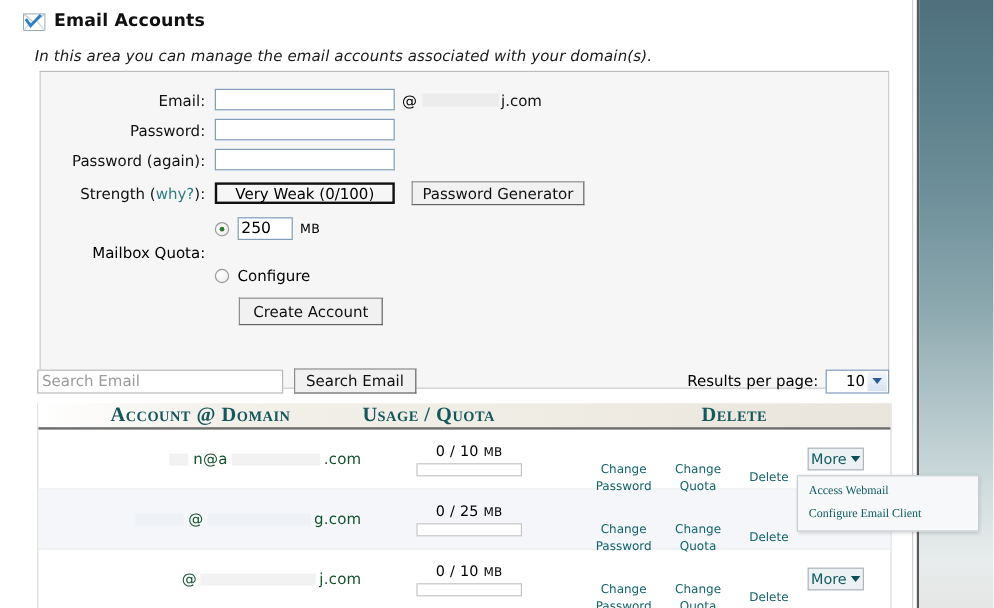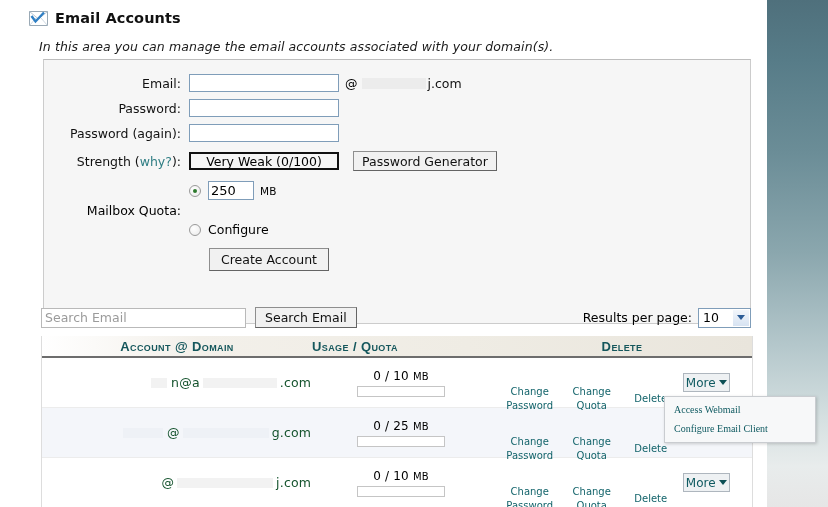--- a/index.html
+++ b/index.html
@@ -55,21 +55,21 @@
     top: 0;
     right: 72px;
     width: 1px;
     height: 507px;
     background: #dcdcdc;
   }
 
   
   #main {
     position: absolute;
-    left: 11px;
+    left: 1px;
     top: 0;
     width: 756px;
     height: 507px;
     background: #ffffff;
     overflow: hidden;
   }
 
   
   .page-head {
     display: flex;
@@ -287,20 +287,21 @@
     border: 1px solid #7f9db9;
     background: #ffffff;
     display: flex;
     align-items: center;
     box-sizing: border-box;
     position: relative;
   }
   .select-value {
     font-size: 12.5px;
     padding-left: 4px;
+    margin-left: 12px;
   }
   .select-arrow-btn {
     position: absolute;
     right: 1px;
     top: 1px;
     width: 16px;
     height: 16px;
     background: linear-gradient(to bottom, #f2f6fb 0%, #d7e3f2 100%);
     display: flex;
     align-items: center;
@@ -325,24 +326,24 @@
   }
   .thead {
     height: 22px;
     display: flex;
     align-items: center;
     background: linear-gradient(to right, #ffffff 0%, #f3f0ea 22%, #efece4 60%, #e9e5dc 100%);
     border-bottom: 2px solid #6d6d6d;
     box-sizing: border-box;
   }
   .th {
-    font-family: Liberation Sans, sans-serif;
+    font-family: Liberation Serif, serif;
     font-variant: small-caps;
     font-weight: bold;
-    font-size: 13px;
+    font-size: 17px;
     color: #15575c;
     letter-spacing: 0.4px;
   }
   .col-account { width: 270px; text-align: center; }
   .col-usage   { width: 180px; text-align: left; }
   .col-actions { width: 260px; text-align: center; }
 
   .trow {
     display: flex;
     align-items: center;

